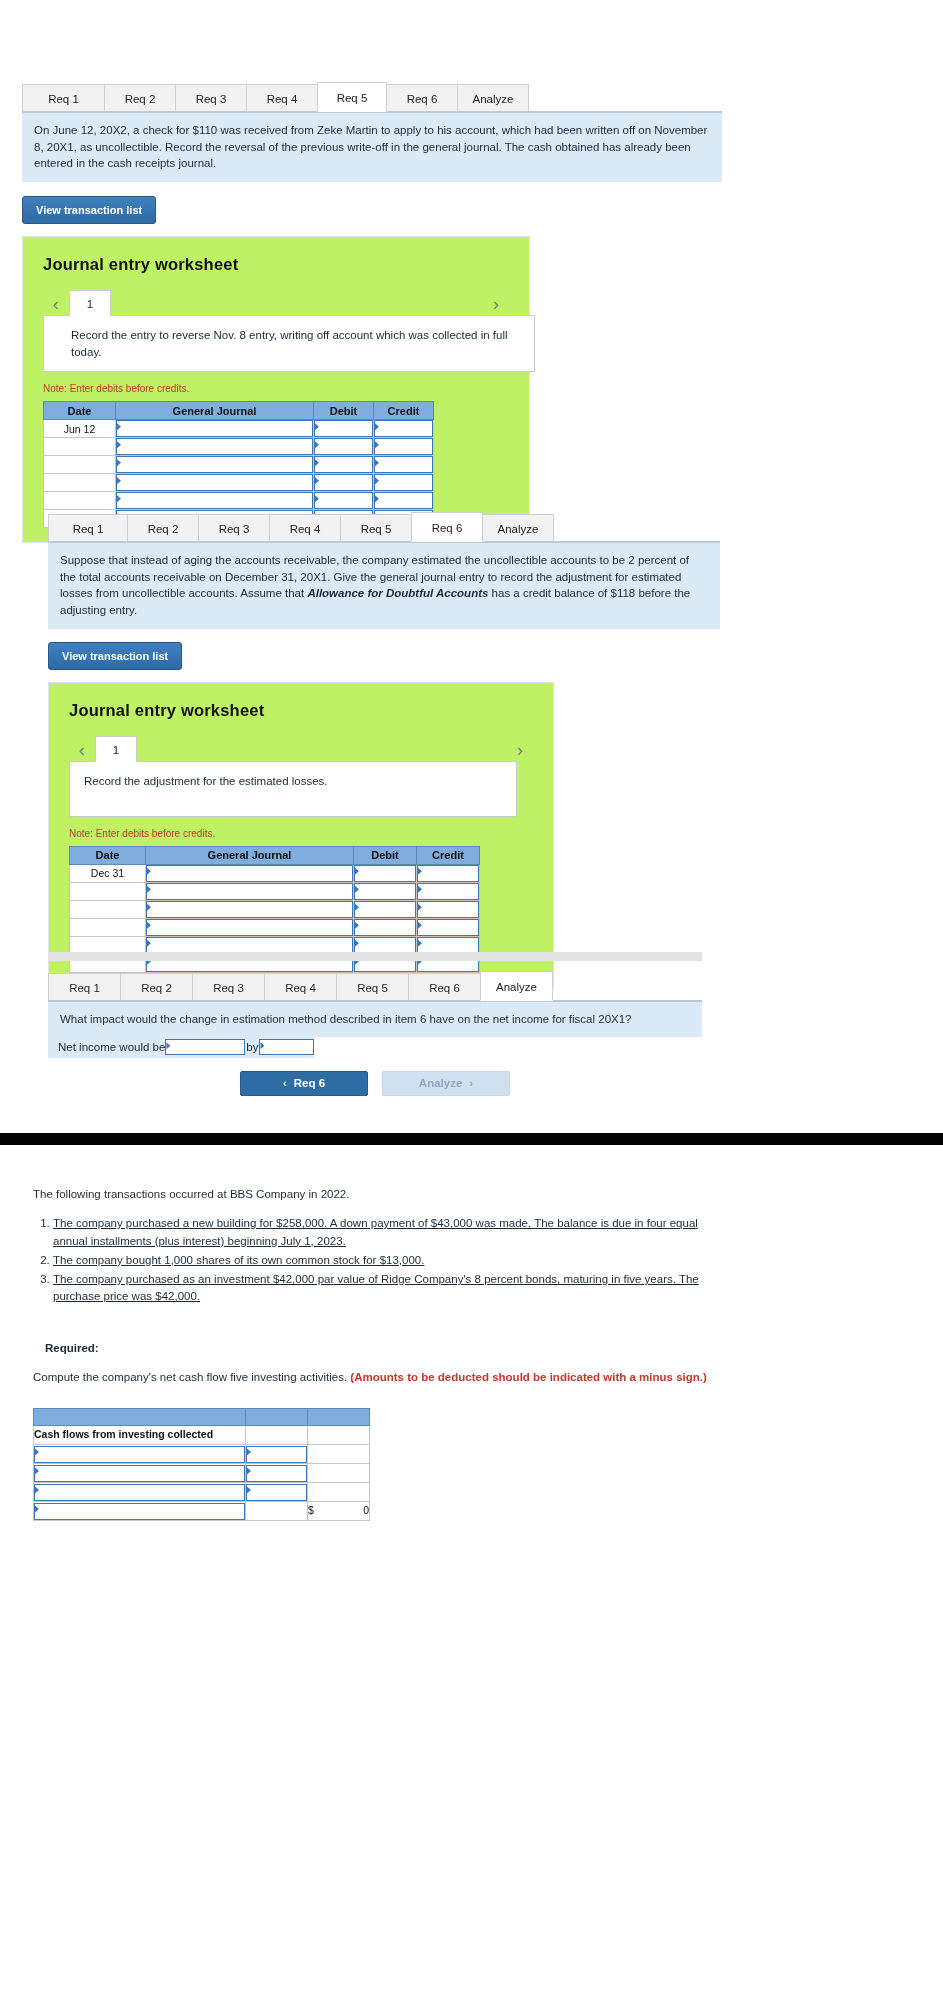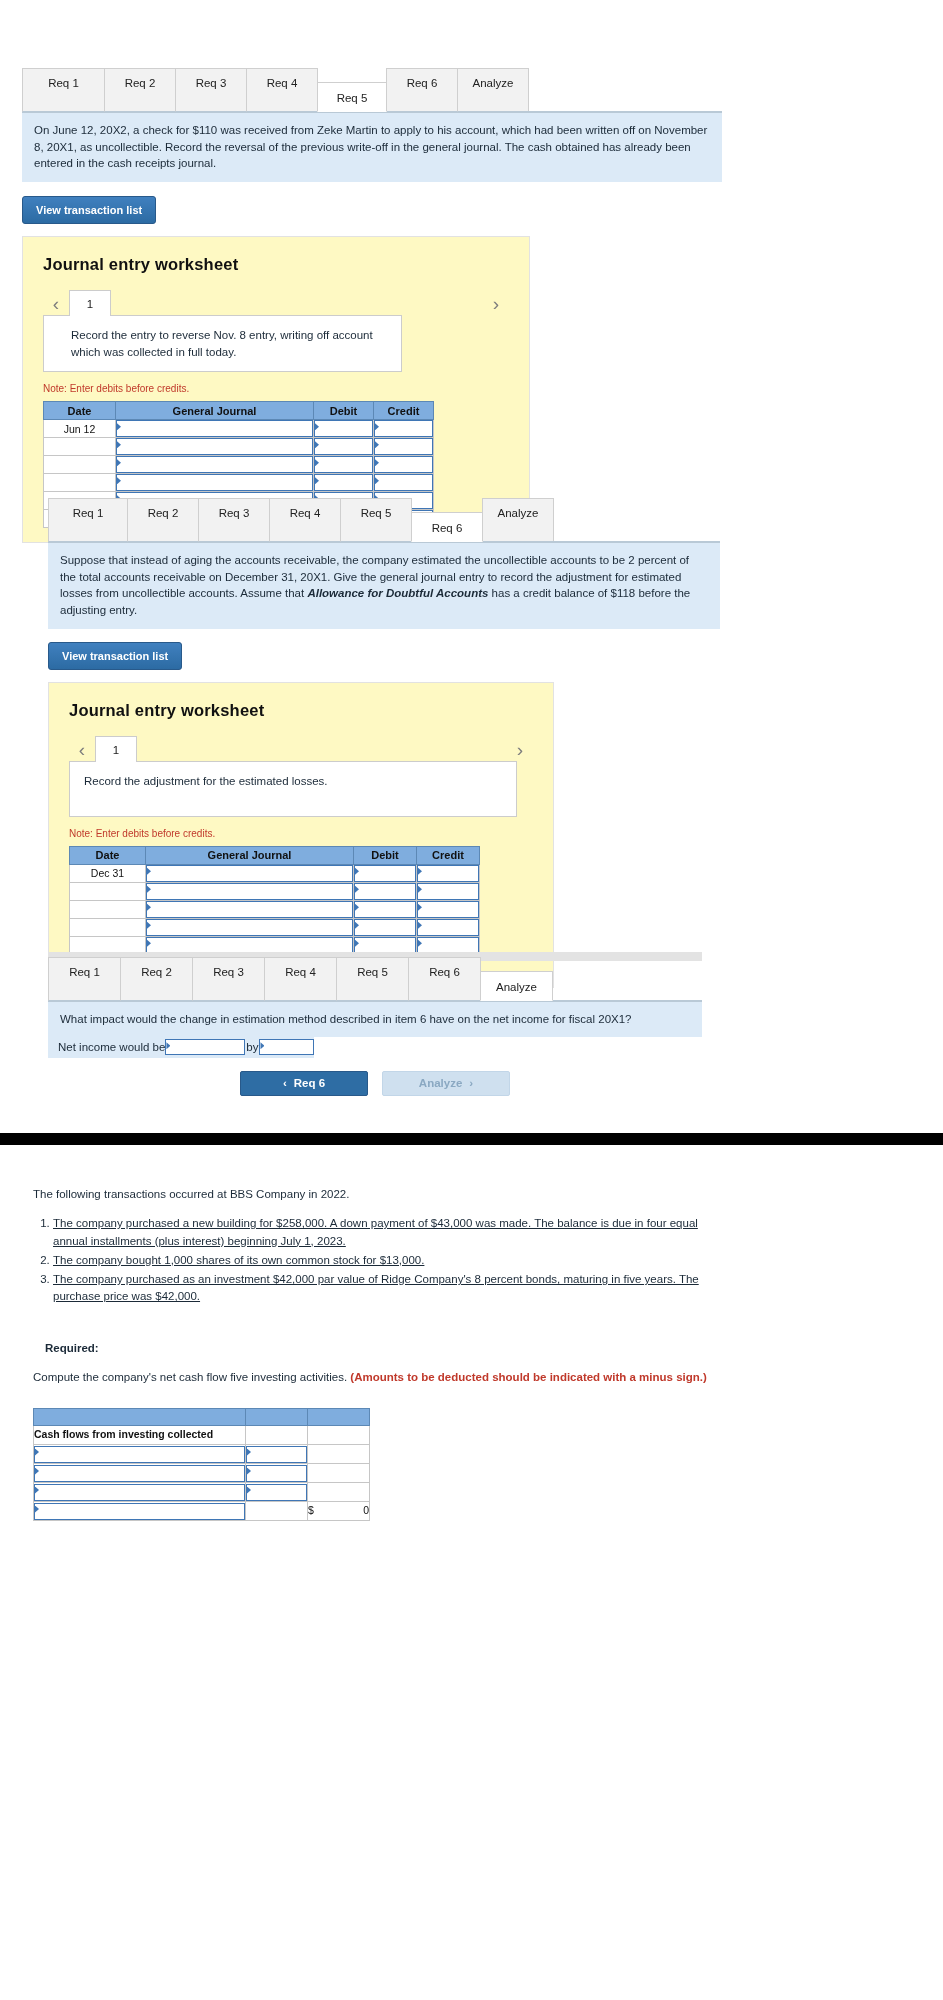--- a/index.html
+++ b/index.html
@@ -16,21 +16,21 @@
 
   
   .tabstrip {
     display: flex;
     align-items: flex-end;
     border-bottom: 1px solid #b9c9d6;
     height: 30px;
   }
   .tab {
     flex: 0 0 auto;
-    height: 44px;
+    height: 28px;
     line-height: 28px;
     text-align: center;
     font-size: 11.5px;
     color: #222;
     background: #f2f2f2;
     border: 1px solid #cfcfcf;
     border-bottom: 1px solid #b9c9d6;
     margin-right: -1px;
     cursor: pointer;
     user-select: none;
@@ -65,21 +65,21 @@
     font-weight: bold;
     padding: 7px 13px;
     border: 1px solid #28598a;
     border-radius: 3px;
     cursor: pointer;
     user-select: none;
   }
 
   
   .ws-card {
-    background: #fef9c3;
+    background: #bef264;
     border: 1px solid #e2e2e2;
     padding: 18px 20px 14px 20px;
   }
   .ws-title {
     font-size: 16.5px;
     font-weight: bold;
     color: #111;
     letter-spacing: .2px;
     margin: 0 0 16px 0;
   }
@@ -263,21 +263,21 @@
 
   <div class="ws-card" style="width:508px;">
     <div class="ws-title">Journal entry worksheet</div>
 
     <div class="ws-nav">
       <span class="chev">‹</span>
       <div class="ws-pagetab">1</div>
       <span class="chev right">›</span>
     </div>
 
-    <div class="ws-desc" style="width:359px;padding-left:27px;">Record the entry to reverse Nov. 8 entry, writing off account which was collected in full today.</div>
+    <div class="ws-desc" style="width:492px;padding-left:27px;">Record the entry to reverse Nov. 8 entry, writing off account which was collected in full today.</div>
 
     <div class="note">Note: Enter debits before credits.</div>
 
     <table class="journal" style="width:390px;">
       <thead>
         <tr>
           <th style="width:72px;">Date</th>
           <th style="width:198px;">General Journal</th>
           <th style="width:60px;">Debit</th>
           <th style="width:60px;">Credit</th>

